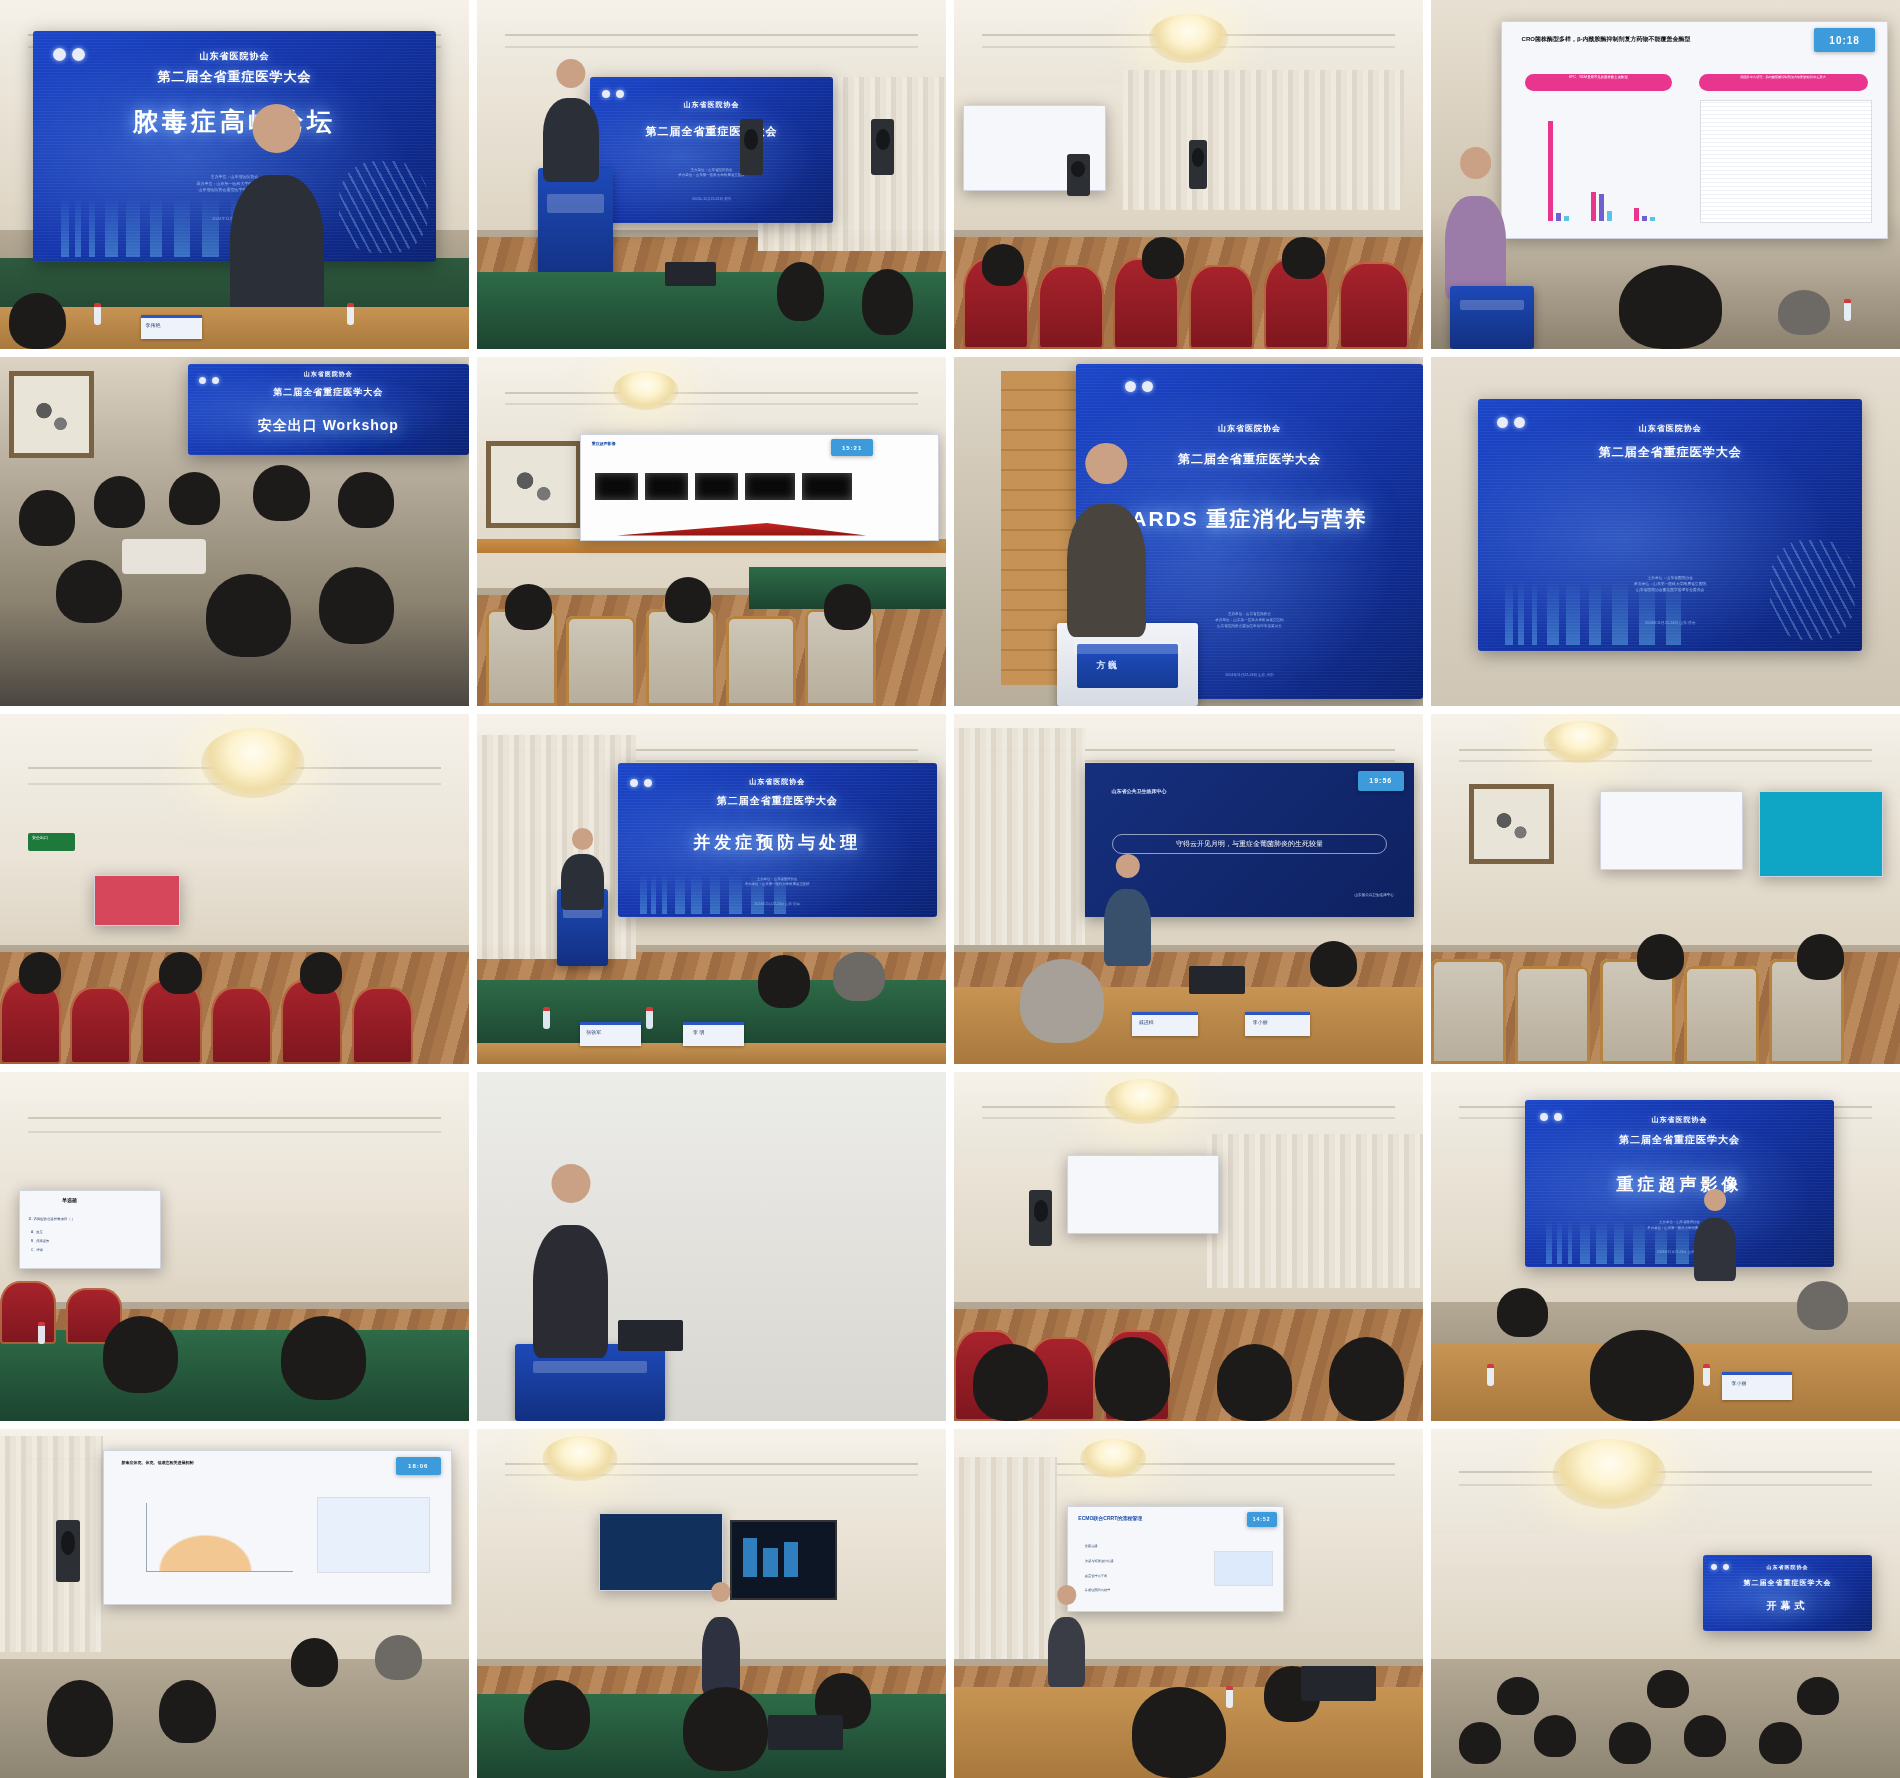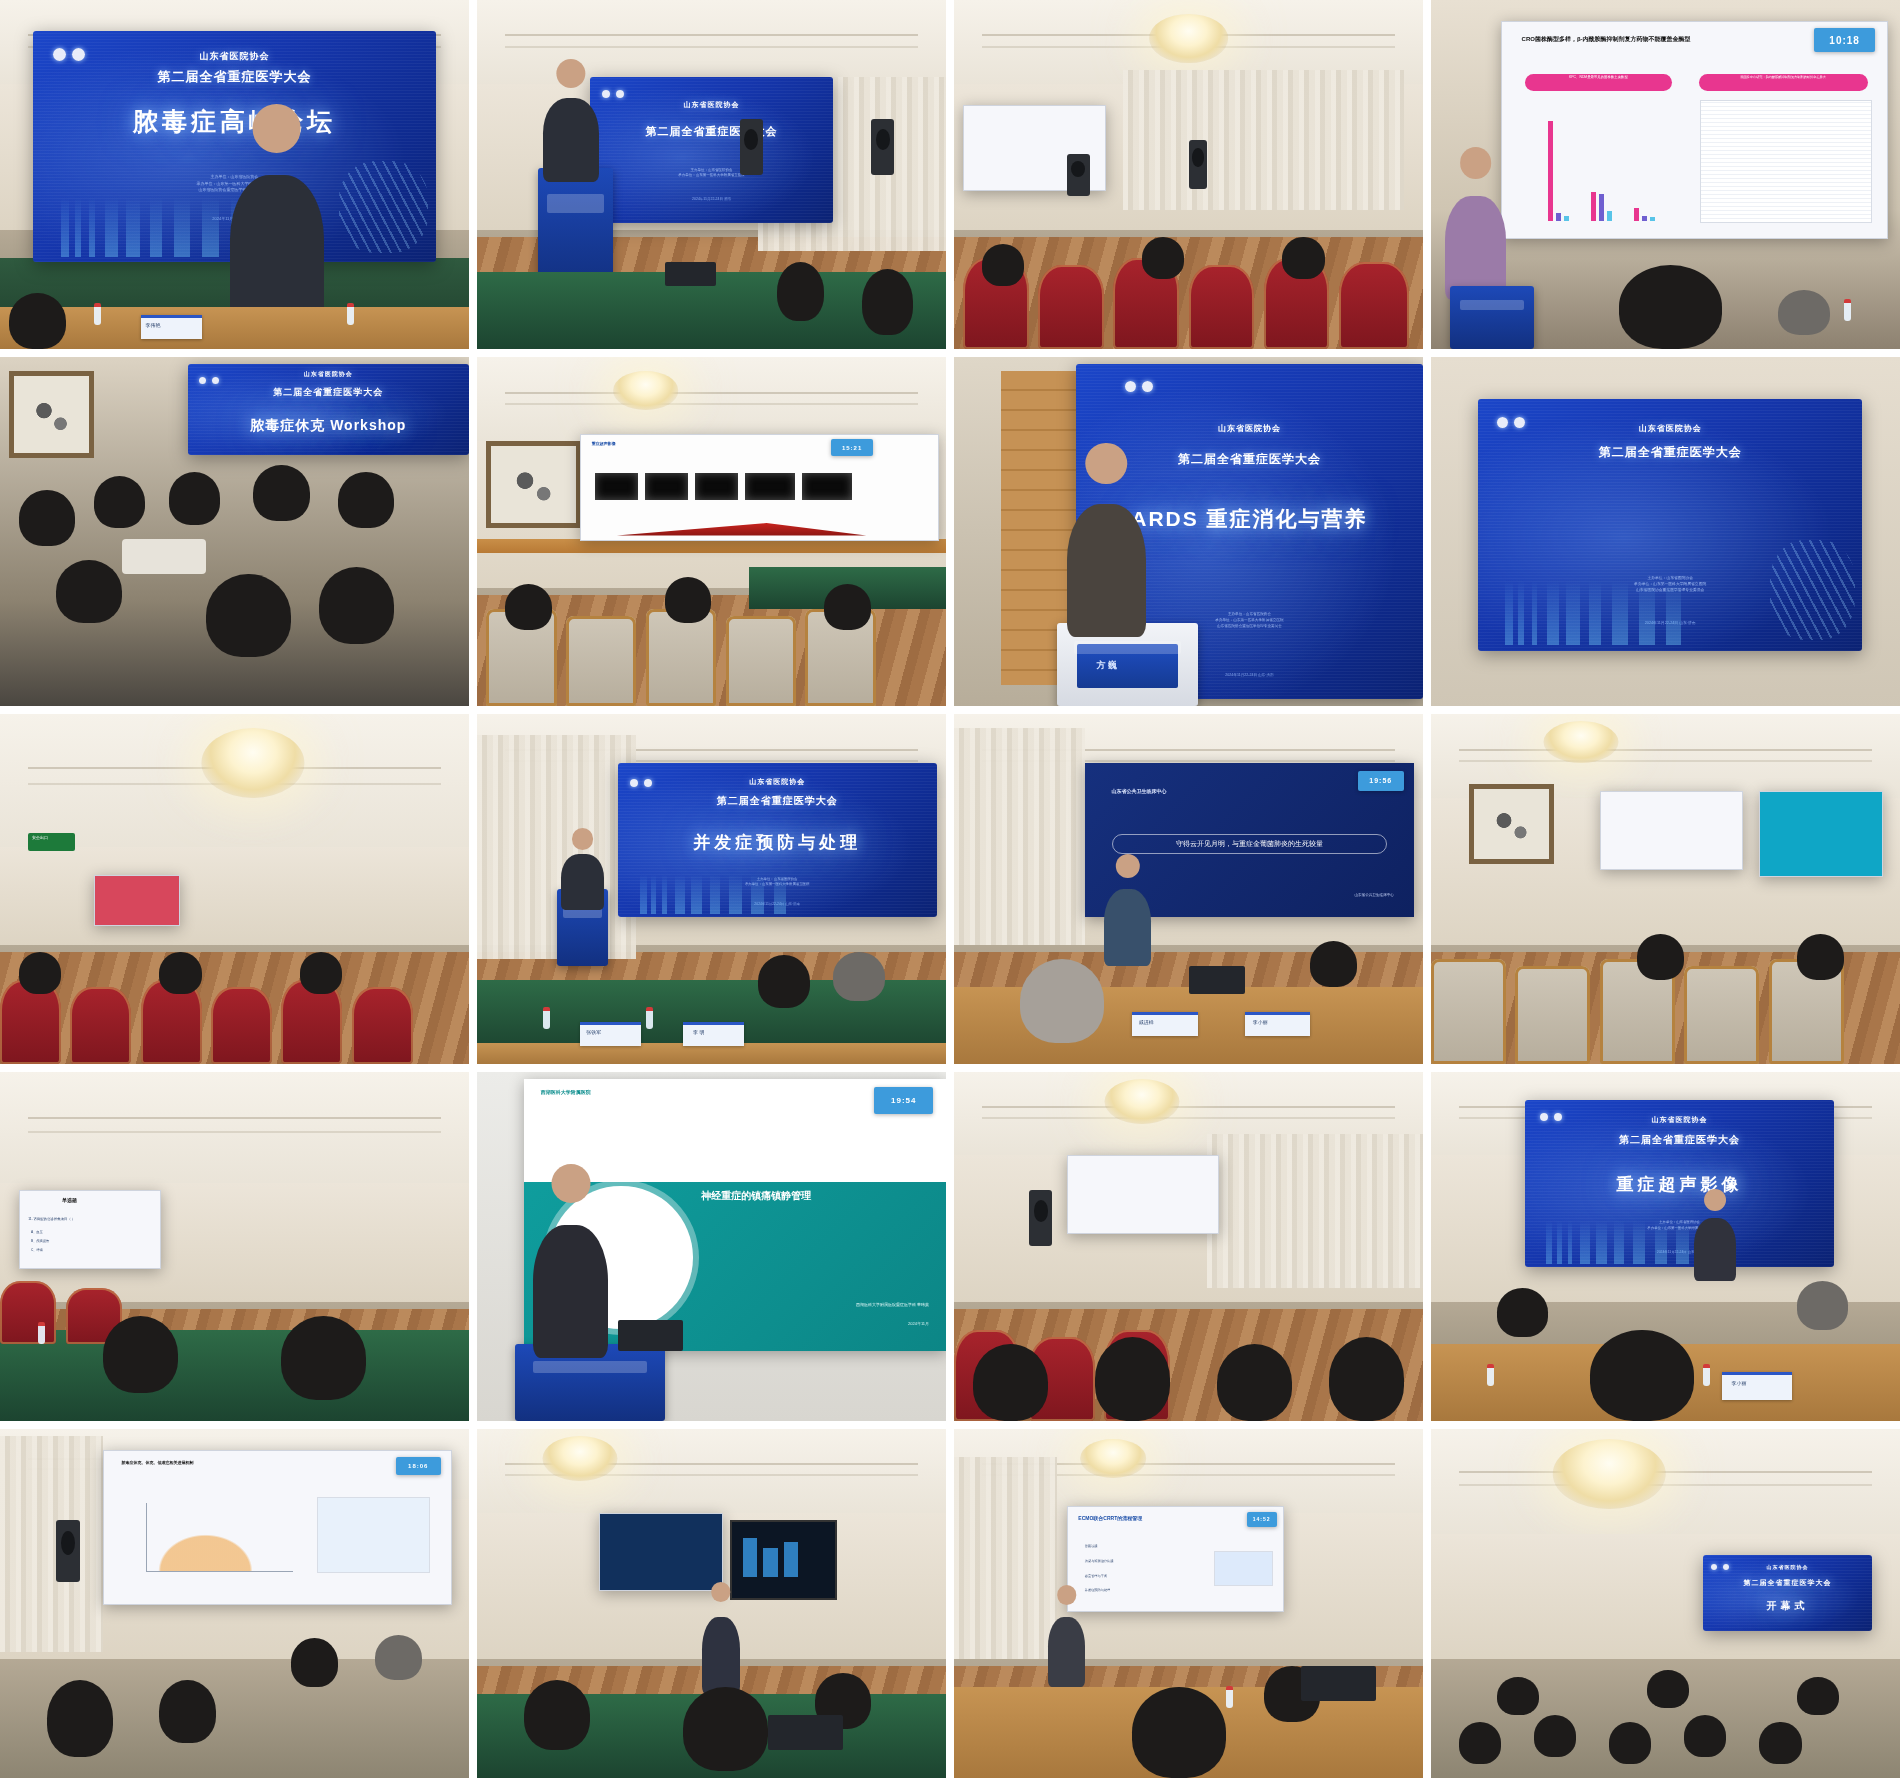--- a/index.html
+++ b/index.html
@@ -260,21 +260,21 @@
   <div class="tile">
     <div class="room" style="background:linear-gradient(180deg,#dcd3c3,#8c8270 70%,#4a4640);"></div>
     <div class="framedart" style="left:2%;top:4%;width:16%;height:22%;"></div>
     <div class="led" style="left:40%;top:2%;width:60%;height:26%;">
       <div class="logos" style="left:4%;top:14%;">
           <i style="width:7px;height:7px"></i>
           <i style="width:7px;height:7px"></i>
         </div>
       <div class="org" style="top:6%;font-size:6px;">山东省医院协会</div>
       <div class="org" style="top:24%;font-size:9px;">第二届全省重症医学大会</div>
-      <div class="maintitle" style="top:58%;font-size:14px;letter-spacing:1px;">脓毒症休克 Workshop</div>
+      <div class="maintitle" style="top:58%;font-size:14px;letter-spacing:1px;">安全出口 Workshop</div>
     </div>
     <div class="headDark" style="left:4%;top:38%;width:12%;height:16%;"></div>
     <div class="headDark" style="left:20%;top:34%;width:11%;height:15%;"></div>
     <div class="headDark" style="left:36%;top:33%;width:11%;height:15%;"></div>
     <div class="headDark" style="left:54%;top:31%;width:12%;height:16%;"></div>
     <div class="headDark" style="left:72%;top:33%;width:12%;height:16%;"></div>
     <div class="headDark" style="left:12%;top:58%;width:14%;height:18%;"></div>
     <div class="headDark" style="left:44%;top:62%;width:18%;height:24%;"></div>
     <div class="headDark" style="left:68%;top:60%;width:16%;height:22%;"></div>
     <div class="smallwhite" style="left:26%;top:52%;width:18%;height:10%;background:#e7e3da;border-radius:4px;"></div>
@@ -476,29 +476,20 @@
     <div class="tablegreen" style="left:0;right:0;bottom:0;height:26%;"></div>
     <div class="chairRed" style="left:0%;bottom:22%;width:12%;height:18%;"></div>
     <div class="chairRed" style="left:14%;bottom:22%;width:12%;height:16%;"></div>
     <div class="headDark" style="left:22%;bottom:8%;width:16%;height:22%;"></div>
     <div class="headDark" style="left:60%;bottom:6%;width:18%;height:24%;"></div>
     <div class="bottle" style="left:8%;bottom:22%;"></div>
   </div>
 
   <div class="tile">
     <div class="room" style="background:linear-gradient(180deg,#ecece9,#d8d6d0);"></div>
-    <div class="tealslide" style="left:10%;top:2%;width:90%;height:78%;">
-      <div class="hosp" style="font-size:5px;">西湖医科大学附属医院</div>
-      <div class="timebadge" style="right:3%;top:3%;width:14%;height:10%;font-size:8px;">19:54</div>
-      <div class="tealband"></div>
-      <div class="circ"></div>
-      <div class="ttl" style="font-size:10px;">神经重症的镇痛镇静管理</div>
-      <div class="lbl" style="right:4%;bottom:16%;color:#e7fbfb;font-size:4px;">西湖医科大学附属医院重症医学科  董玮英</div>
-      <div class="lbl" style="right:4%;bottom:9%;color:#d6f3f3;font-size:4px;">2024年11月</div>
-    </div>
     <div class="podium" style="left:8%;bottom:0;width:32%;height:22%;"></div>
     <div class="speaker" style="left:12%;bottom:18%;width:16%;height:38%;background:#2a2b33;">
         <span class="head"></span>
       </div>
     <div class="laptop" style="left:30%;bottom:20%;width:14%;height:9%;"></div>
   </div>
 
   <div class="tile">
     <div class="room">
       <div class="ceiling"></div>

